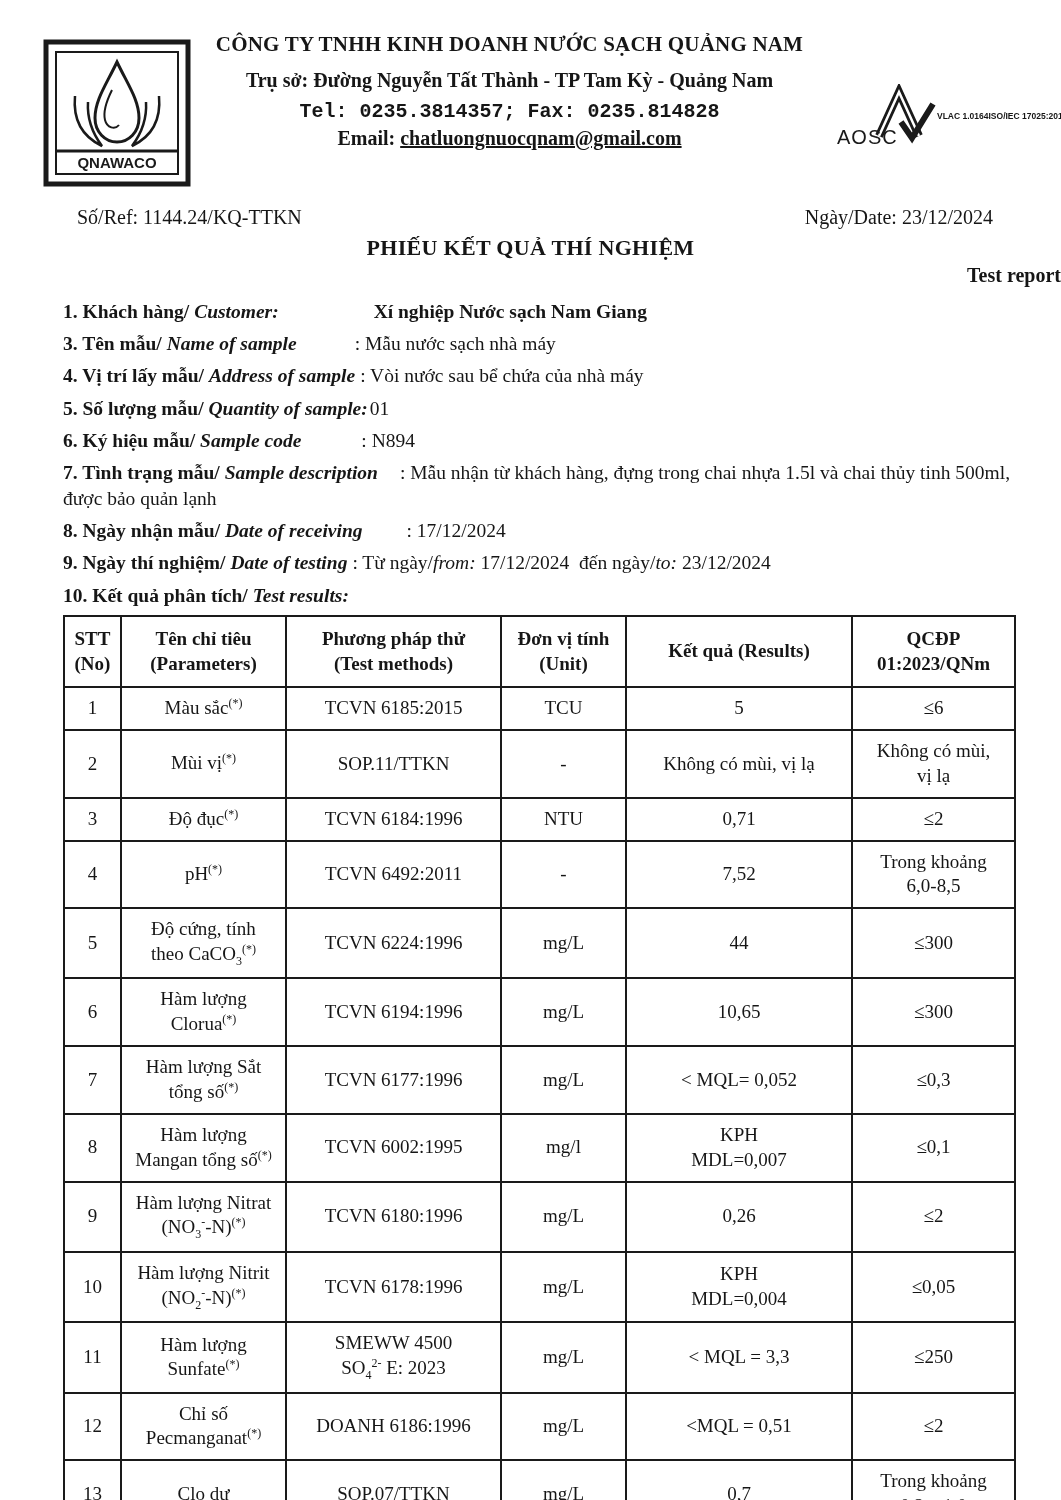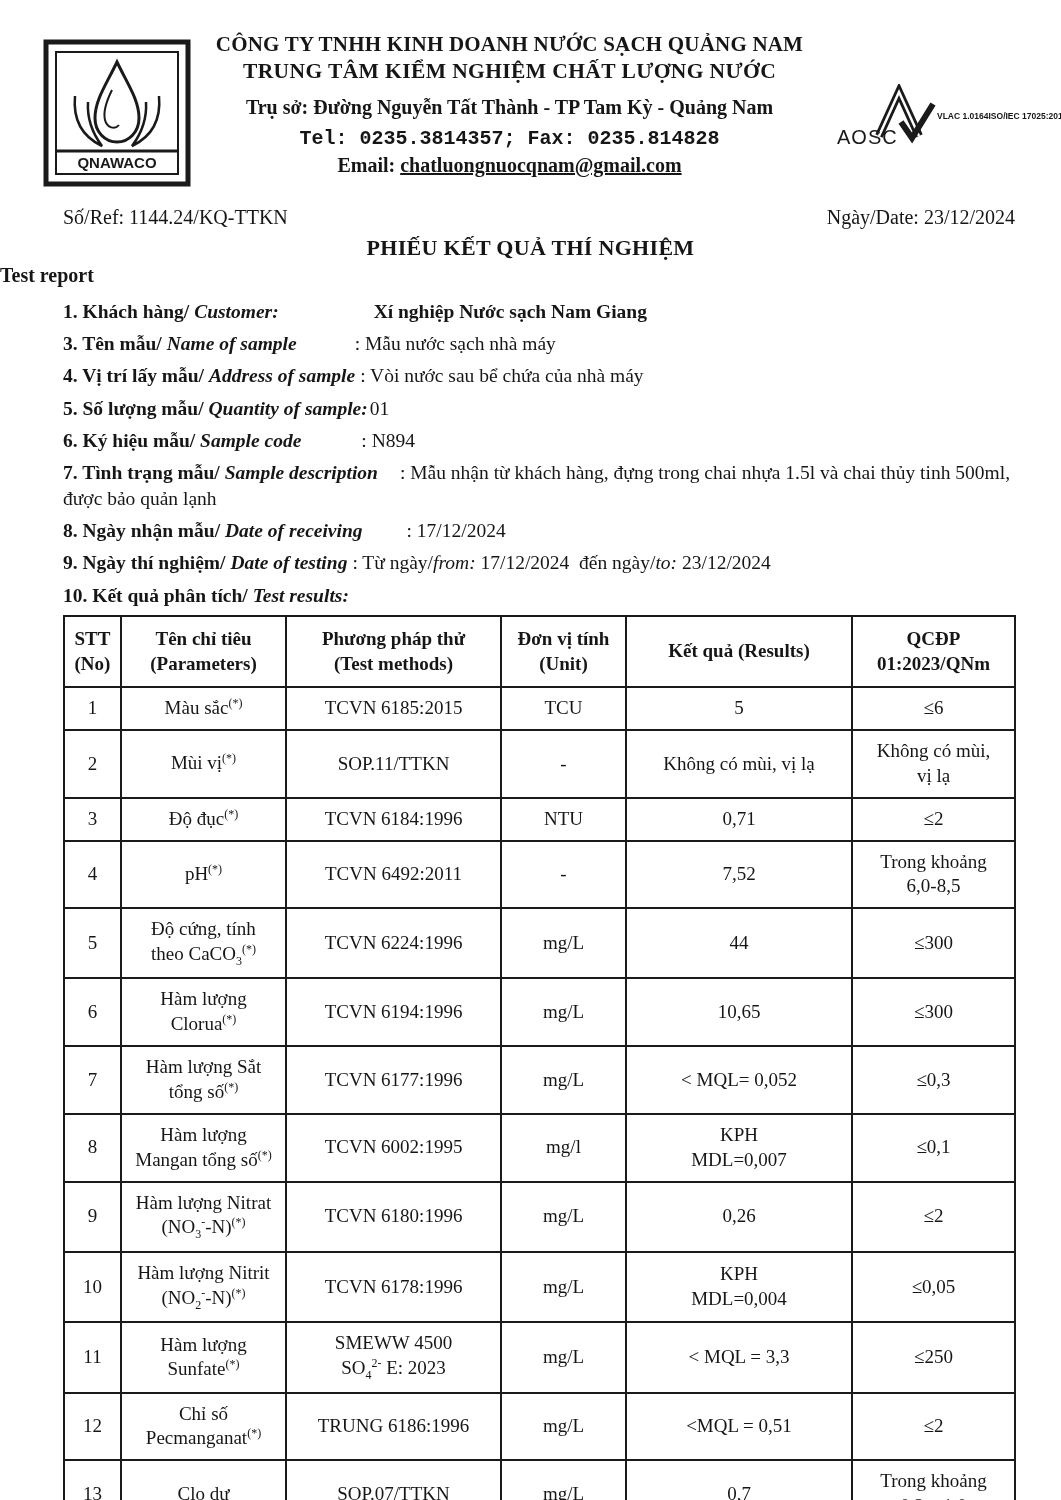--- a/index.html
+++ b/index.html
@@ -16,24 +16,24 @@
   .hc1 { font-size:21px; letter-spacing:0.2px; }
   .hc2 { font-size:21.5px; margin-top:2px; letter-spacing:0.4px; }
   .hc3 { font-size:20px; margin-top:12px; }
   .hc4 { font-size:20px; margin-top:8px;font-family:Liberation Mono, monospace; }
   .hc5 { font-size:20px; margin-top:4px; }
   .email-link { text-decoration:underline; }
   .header-right { width:212px; flex:0 0 212px; display:flex; align-items:center; gap:18px; padding-top:6px; }
   .aosc-block { display:flex; flex-direction:row; align-items:center; padding-top:4px; }
   .cert-small { font-family:"Liberation Sans", sans-serif; font-weight:bold; font-size:8.5px; line-height:1.25; text-align:center; white-space:nowrap; }
   
-  .meta-row { display:flex; justify-content:space-between; padding:14px 46px 0 63px; font-size:20px; }
+  .meta-row { display:flex; justify-content:space-between; padding:14px 68px 0 63px; font-size:20px;margin-left:14px; }
   
   .title { text-align:center; font-weight:bold; font-size:22px; margin-top:6px; letter-spacing:0.3px; }
-  .subtitle { text-align:left; font-weight:bold; font-size:20px; margin-top:3px; }
+  .subtitle { text-align:right; font-weight:bold; font-size:20px; margin-top:3px; }
   
   .info { padding:12px 42px 0 63px; font-size:19.5px; }
   .info-line { margin-bottom:6.5px; line-height:1.32; }
   .b  { font-weight:bold; }
   .bi { font-weight:bold; font-style:italic; }
   .gap { display:inline-block; height:1px; }
   .g0 { width:95px; } .g1 { width:50px; } .g2 { width:58px; } .g3 { width:5px; }
   .g4 { width:2px; }  .g5 { width:60px; } .g6 { width:22px; } .g7 { width:44px; }
   .g8 { width:5px; }
   .val-bold { font-weight:bold; }
@@ -63,21 +63,20 @@
         <path d="M70,52 C64,64 61,74 63,82 C65,90 73,92 77,87" fill="none" stroke="#1a1a1a" stroke-width="2"></path>
         <path d="M33,58 C31,80 39,98 60,108 C51,96 45,80 46,64" fill="none" stroke="#1a1a1a" stroke-width="2.5"></path>
         <path d="M117,58 C119,80 111,98 90,108 C99,96 105,80 104,64" fill="none" stroke="#1a1a1a" stroke-width="2.5"></path>
         <line x1="14" y1="113" x2="136" y2="113" stroke="#1a1a1a" stroke-width="3"></line>
         <text x="75" y="130" text-anchor="middle" font-family="Liberation Sans, sans-serif" font-weight="bold" font-size="15" fill="#1a1a1a">QNAWACO</text>
       </svg>
     </div>
 
     <div class="header-center">
       <div class="hc1">CÔNG TY TNHH KINH DOANH NƯỚC SẠCH QUẢNG NAM</div>
-      <div class="hc2">TRUNG TÂM KIỂM NGHIỆM CHẤT LƯỢNG NƯỚC</div>
       <div class="hc3">Trụ sở: Đường Nguyễn Tất Thành - TP Tam Kỳ - Quảng Nam</div>
       <div class="hc4">Tel: 0235.3814357; Fax: 0235.814828</div>
       <div class="hc5"><span>Email:</span> <span class="email-link">chatluongnuocqnam@gmail.com</span></div>
     </div>
 
     <div class="header-right">
       <svg width="116" height="112" viewBox="0 0 116 112">
         <g fill="none" stroke="#1a1a1a" stroke-width="1.6">
           <circle cx="58" cy="56" r="8"></circle>
             <circle cx="58" cy="56" r="15"></circle>
@@ -226,21 +225,21 @@
         <td>11</td>
         <td>Hàm lượng<br>Sunfate<sup>(*)</sup></td>
         <td>SMEWW 4500<br>SO<sub>4</sub><sup>2-</sup> E: 2023</td>
         <td>mg/L</td>
         <td>&lt; MQL = 3,3</td>
         <td>≤250</td>
       </tr>
       <tr>
         <td>12</td>
         <td>Chỉ số<br>Pecmanganat<sup>(*)</sup></td>
-        <td>TRUNG 6186:1996</td>
+        <td>DOANH 6186:1996</td>
         <td>mg/L</td>
         <td>&lt;MQL = 0,51</td>
         <td>≤2</td>
       </tr>
       <tr>
         <td>13</td>
         <td>Clo dư</td>
         <td>SOP.07/TTKN</td>
         <td>mg/L</td>
         <td>0,7</td>

